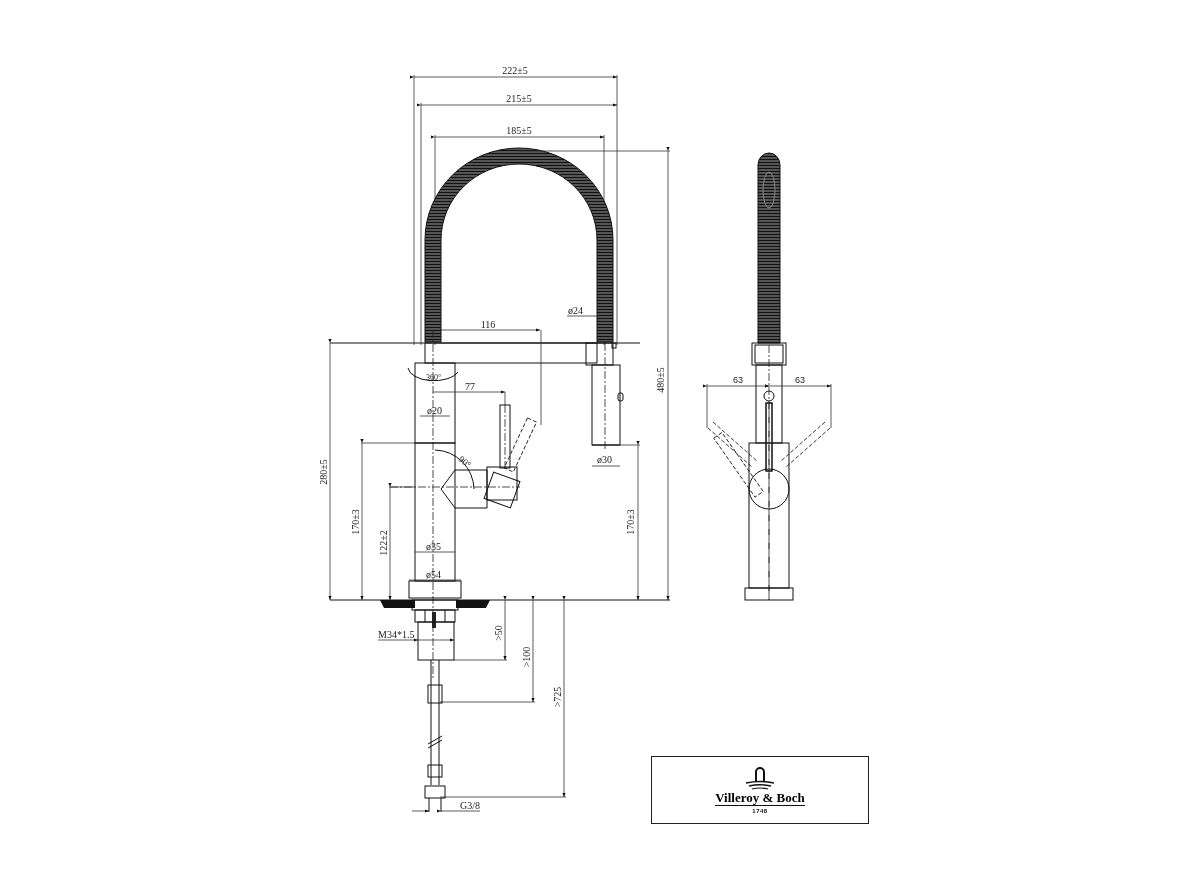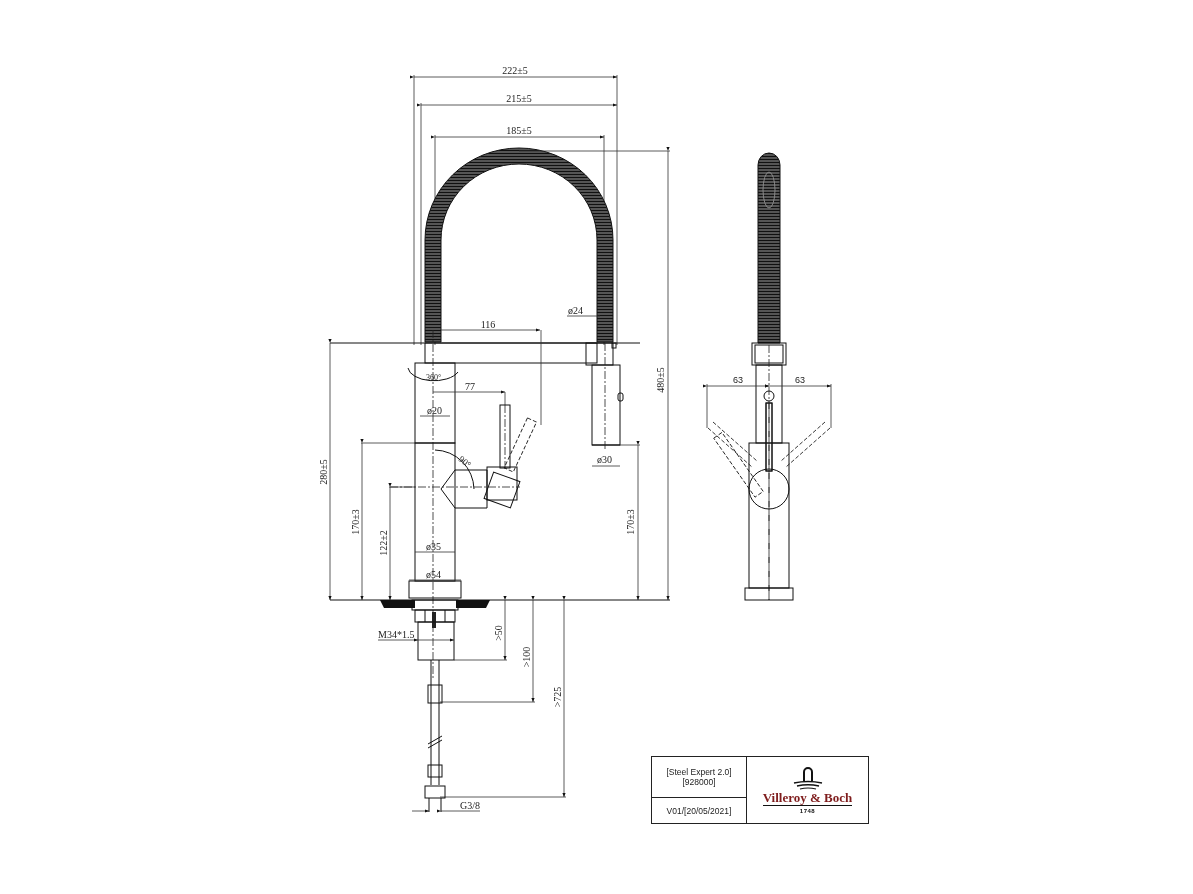--- a/index.html
+++ b/index.html
@@ -12,21 +12,21 @@
   .center { stroke: #222; stroke-width: 0.8; stroke-dasharray: 8 2 2 2; fill: none; }
   .dash { stroke: #222; stroke-width: 0.9; stroke-dasharray: 4 2; fill: none; }
   .title-block { position: absolute; left: 651px; top: 756px; width: 218px; height: 68px;
                  border: 1px solid #222; display: flex; box-sizing: border-box; background: #fff; }
   .tb-left { width: 94px; border-right: 1px solid #222; display: flex; flex-direction: column; }
   .tb-cell { font-family: "Liberation Sans", sans-serif; font-size: 8.5px; color: #222;
              display: flex; flex-direction: column; align-items: center; justify-content: center; text-align: center; }
   .tb-top { height: 40px; border-bottom: 1px solid #222; }
   .tb-bottom { flex: 1; }
   .tb-right { flex: 1; display: flex; flex-direction: column; align-items: center; justify-content: center; }
-  .brand-name { font-family: "Liberation Serif", serif; font-weight: bold; font-size: 13px; color: #7f1d1d;
+  .brand-name { font-family: "Liberation Serif", serif; font-weight: bold; font-size: 13px; color: #000000;
                 border-bottom: 1.5px solid #111; line-height: 13px; padding-bottom: 1px; }
   .brand-year { font-family: "Liberation Sans", sans-serif; font-weight: bold; font-size: 6px; color: #111; margin-top: 2px; letter-spacing: 0.5px; }
 </style>
 </head>
 <body>
 
 <svg class="drawing" width="1193" height="894" viewBox="0 0 1193 894">
   <defs>
     <pattern id="coil" width="3" height="3" patternUnits="userSpaceOnUse">
       <rect width="3" height="3" fill="#555"></rect>
@@ -198,29 +198,20 @@
 
     <rect class="line" x="749" y="443" width="40" height="145" fill="none"></rect>
     <circle class="line" cx="769" cy="489" r="20" fill="#fff"></circle>
     <rect class="line" x="766" y="403" width="6" height="68" fill="#fff"></rect>
     <line class="center" x1="769" y1="403" x2="769" y2="600"></line>
     <rect class="line" x="745" y="588" width="48" height="12"></rect>
   </g>
 </svg>
 
 <div class="title-block">
-  <div class="tb-left">
-    <div class="tb-cell tb-top">
-      <span>[Steel Expert 2.0]</span>
-      <span>[928000]</span>
-    </div>
-    <div class="tb-cell tb-bottom">
-      <span>V01/[20/05/2021]</span>
-    </div>
-  </div>
   <div class="tb-right">
     <svg width="40" height="24" viewBox="0 0 40 24">
       <path d="M16,14 L16,5 A4,4 0 0 1 24,5 L24,14" fill="none" stroke="#111" stroke-width="2"></path>
       <path d="M6,16 Q20,13 34,16" fill="none" stroke="#111" stroke-width="1.6"></path>
       <path d="M9,19 Q20,16.5 31,19" fill="none" stroke="#111" stroke-width="1.4"></path>
       <path d="M12,22 Q20,20 28,22" fill="none" stroke="#111" stroke-width="1.2"></path>
     </svg>
     <div class="brand-name">Villeroy &amp; Boch</div>
     <div class="brand-year">1748</div>
   </div>

